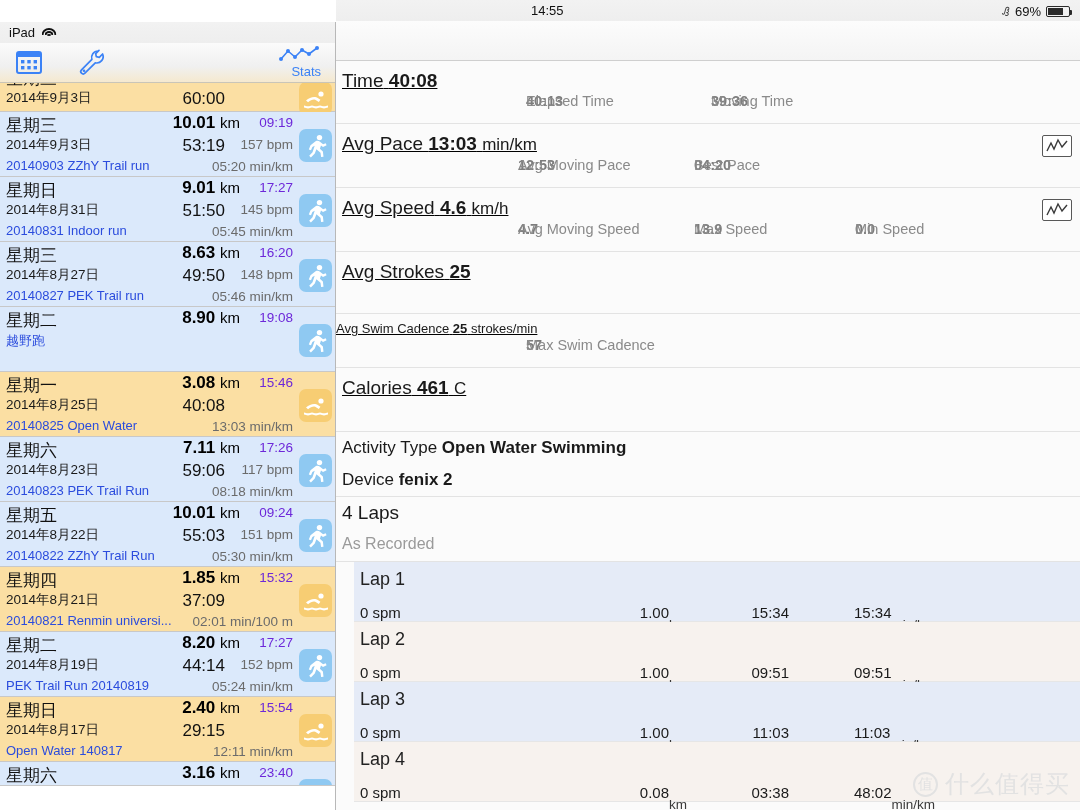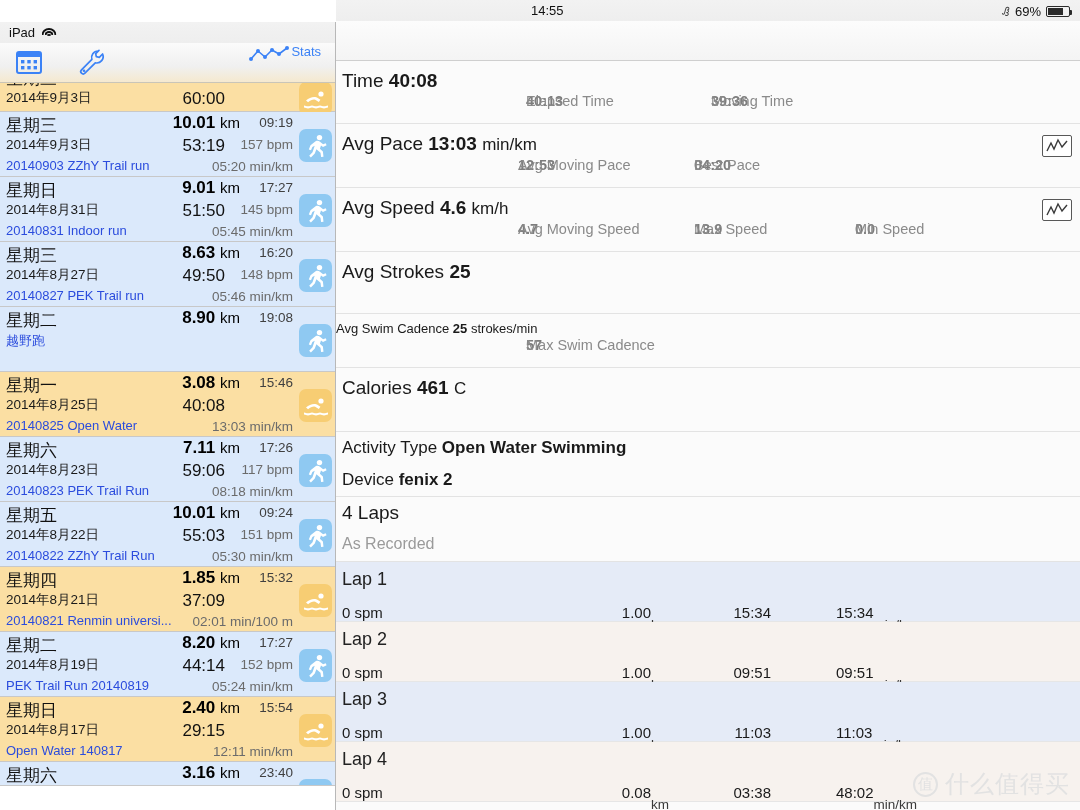--- a/index.html
+++ b/index.html
@@ -32,21 +32,21 @@
   .wifi-ico i:nth-child(1){ width:15px; height:7px; top:1px; }
   .wifi-ico i:nth-child(2){ width:9px; height:4px; top:4px; }
   .wifi-ico i:nth-child(3){ width:4px; height:2px; top:7px; border-radius:50%; background:#111; border:none;}
 
   .toolbar-left {
     height: 40px; position: relative;
     background: linear-gradient(#fbfbfb, #f0f0f0 60%, #f5e9cf);
     border-bottom: 1px solid #c9c5b8;
     display: flex; align-items: center;
   }
-  .tb-btn { position:absolute; display:flex; flex-direction:row; align-items:flex-start; justify-content:center; }
+  .tb-btn { position:absolute; display:flex; flex-direction:column; align-items:flex-end; justify-content:center; }
   .tb-cal { left: 14px; top: 4px; }
   .tb-wrench { left: 76px; top: 4px; }
   .tb-stats { right: 14px; top: 2px; }
   .stats-label { font-size: 13px; color: #3b82f6; line-height: 13px; margin-top: 0px; }
 
   
   #list { position:absolute; top:61px; left:0; right:0; bottom:0; overflow:hidden; }
   .act {
     position: relative; height: 65px;
     border-bottom: 1px solid #c8c8c8;
@@ -68,21 +68,21 @@
   .act .dist {
     position:absolute; left:120px; top:-2px; font-size:17px; font-weight:bold; color:#000;
     width: 120px; text-align: right;
   }
   .act .dist .u { font-weight: normal; font-size: 15px; }
   .act .dur {
     position:absolute; left:120px; top:0px; font-size:17px; color:#111;
     width: 105px; text-align: right;
   }
   .act .clock {
-    position:absolute; right:42px; top:0px; font-size:13.5px; color:#404040;
+    position:absolute; right:42px; top:0px; font-size:13.5px; color:#6d28d9;
   }
   .act .bpm {
     position:absolute; right:42px; top:1px; font-size:13.5px; color:#6b6b6b;
   }
   .act .pace {
     position:absolute; right:42px; top:2px; font-size:13.5px; color:#6b6b6b;
   }
   .act .badge {
     position:absolute; right:3px; top:17px;
     width:33px; height:33px; border-radius:7px;
@@ -113,21 +113,21 @@
   }
   .batt > i { position:absolute; left:1px; top:1px; bottom:1px; width:66%; background:#2a2a2a; display:block; }
 
   .toolbar-right {
     height: 40px; background: linear-gradient(#fcfcfc, #f4f4f4);
     border-bottom: 1px solid #cfcfcf;
   }
 
   #detail { position:absolute; top:61px; left:0; right:0; bottom:0; overflow:hidden; }
 
-  .sec { position: relative; border-bottom: 1px solid #e3e3e3; background: #fbfbfb; }
+  .sec { position: relative; border-bottom: 1px solid #e3e3e3; background: #fbfbfb; text-decoration: underline; }
   .sec .main {
     font-size: 19px; color: #1a1a1a; padding: 8px 0 0 6px; line-height: 24px;
     white-space: nowrap;
   }
   .sec .main b { font-weight: bold; }
   .sec .main .unit { font-size: 17px; }
   .sec .small-main {
     font-size: 13px; color: #1a1a1a; padding: 6px 0 0 0; line-height: 17px;
   }
   .sec .small-main b { font-weight: bold; }
@@ -139,21 +139,21 @@
   .chartbtn {
     position:absolute; right: 8px; width: 30px; height: 22px;
     border: 1px solid #585858; background:#fff; border-radius: 2px;
   }
 
   .sec-plain { position: relative; border-bottom: 1px solid #e3e3e3; background:#fbfbfb; }
   .sec-plain .line { font-size: 17px; color:#1a1a1a; padding: 6px 0 6px 6px; line-height:20px; }
   .sec-plain .line b { font-weight: bold; }
   .as-recorded { font-size: 16px; color: #9a9a9a; padding: 6px 0 8px 6px; }
 
-  .lap { position: relative; border-bottom: 1px solid #e6e6e6; }
+  .lap { position: relative; border-bottom: 1px solid #e6e6e6; margin-left: 18px; }
   .lap.odd  { background: #e5ebf7; }
   .lap.even { background: #f7f2ee; }
   .lap .ltitle { font-size: 18px; color:#222; padding: 5px 0 0 6px; line-height: 24px; }
   .lap .lrow { position: relative; height: 30px; font-size: 15px; color:#1a1a1a; }
   .lap .lrow span { position:absolute; top: 13px; white-space:nowrap; }
   .lap .c1 { left: 6px; }
   .lap .c2 { left: 200px; width: 115px; text-align: right; }
   .lap .c3 { left: 345px; width: 90px; text-align: right; }
   .lap .c4 { left: 500px; }
   .lap .u { font-size: 13.5px; color:#3a3a3a; }

